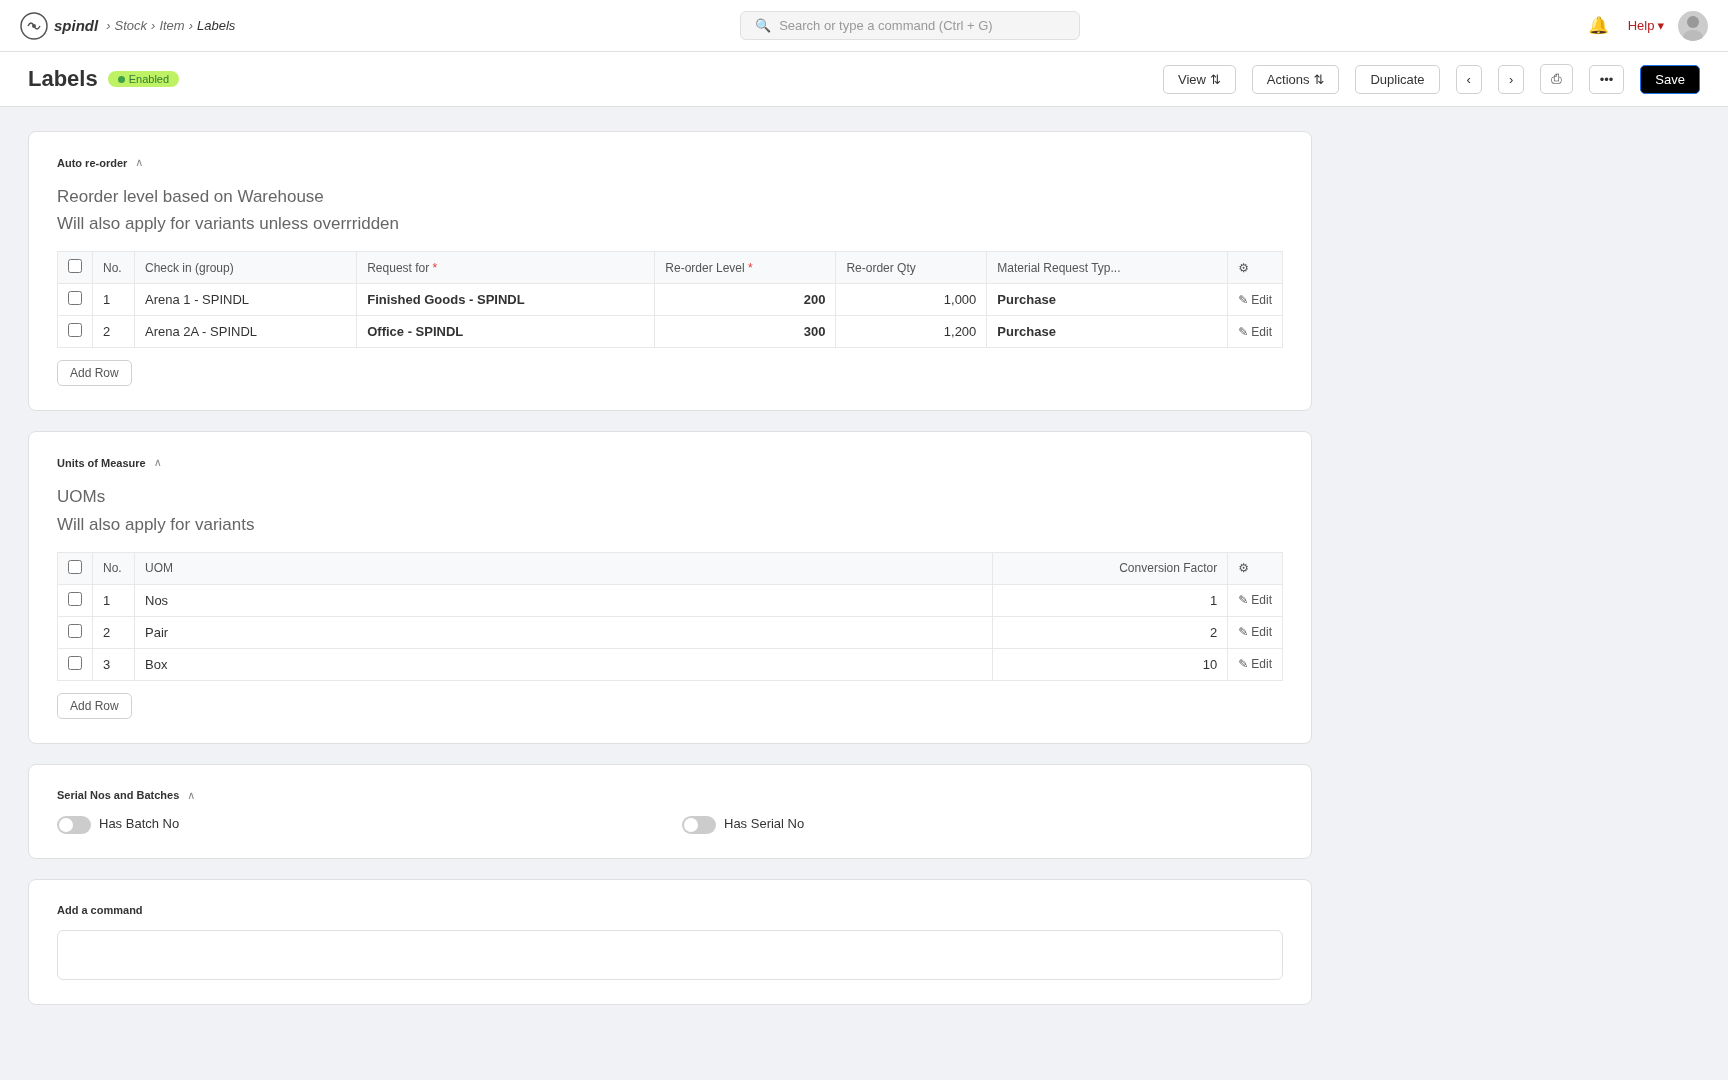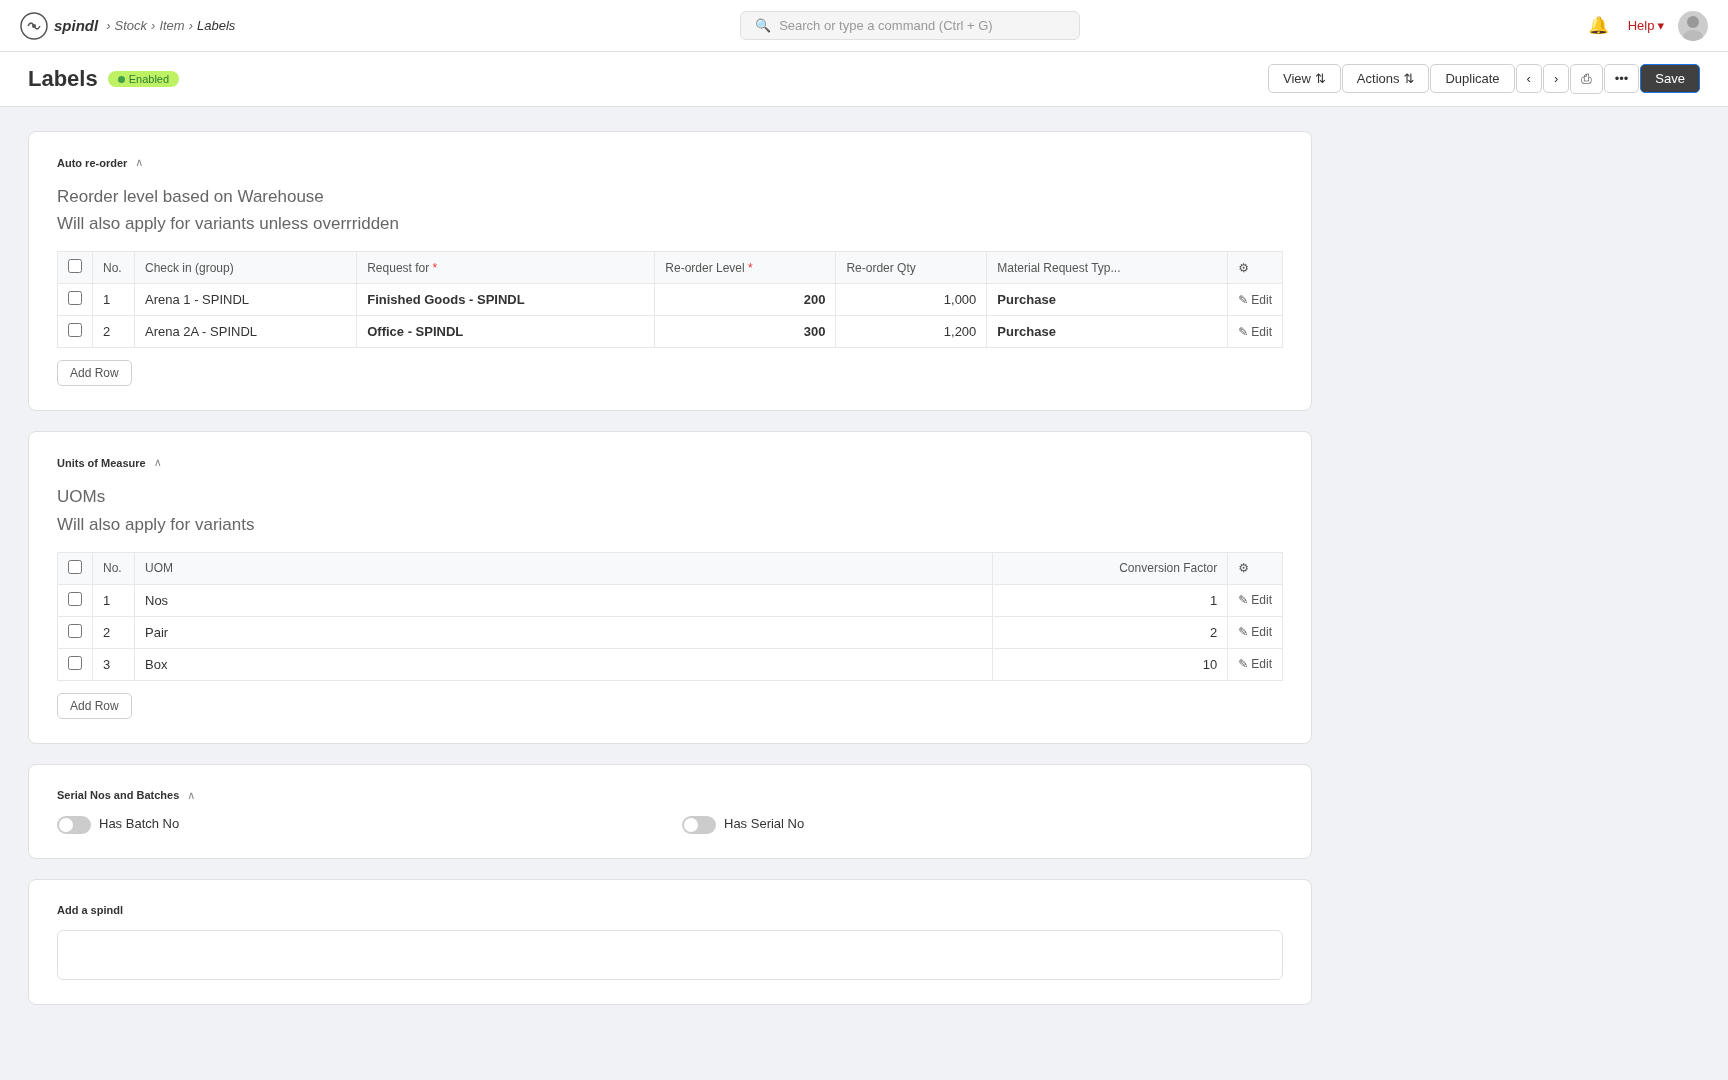--- a/index.html
+++ b/index.html
@@ -44,27 +44,27 @@
       position: sticky; top: 52px; z-index: 90;
     }
     .page-title-area { display: flex; align-items: center; gap: 10px; }
     .page-title { font-size: 22px; font-weight: 600; }
     .status-badge {
       background: #bef264; color: #2e7d32;
       border-radius: 12px; padding: 2px 10px; font-size: 11px; font-weight: 500;
       display: flex; align-items: center; gap: 4px;
     }
     .status-dot { width: 7px; height: 7px; border-radius: 50%; background: #43a047; }
-    .page-actions { display: flex; align-items: flex-start; gap: 1px; }
+    .page-actions { display: flex; align-items: center; gap: 16px; }
     .btn {
       padding: 6px 14px; border-radius: 5px; font-size: 13px; cursor: pointer;
       border: 1px solid #d0d0d0; background: #fff; color: #333;
       display: flex; align-items: center; gap: 4px;
     }
-    .btn-primary { background: #404040; color: #fff; border-color: #1a73e8; }
+    .btn-primary { background: #000000; color: #fff; border-color: #1a73e8; }
     .btn-icon { padding: 6px 10px; }
 
     
     .content { padding: 24px 28px; max-width: 1340px; }
     .card {
       background: #fff; border-radius: 8px; border: 1px solid #e0e0e0;
       margin-bottom: 20px; padding: 24px 28px;
     }
     .section-header {
       display: flex; align-items: center; gap: 8px;
@@ -329,20 +329,20 @@
             <div class="toggle">
               <div class="toggle-knob"></div>
             </div>
             <span>Has Serial No</span>
           </div>
         </div>
       </div>
 
       <div class="card">
         <div class="section-header">
-          <span class="section-title">Add a spindl</span>
+          <span class="section-title">Add a command</span>
         </div>
         <div class="comment-input" contenteditable="true" style=""></div>
       </div>
 
     </div>
   </div>
 </div>
 
 </body></html>

